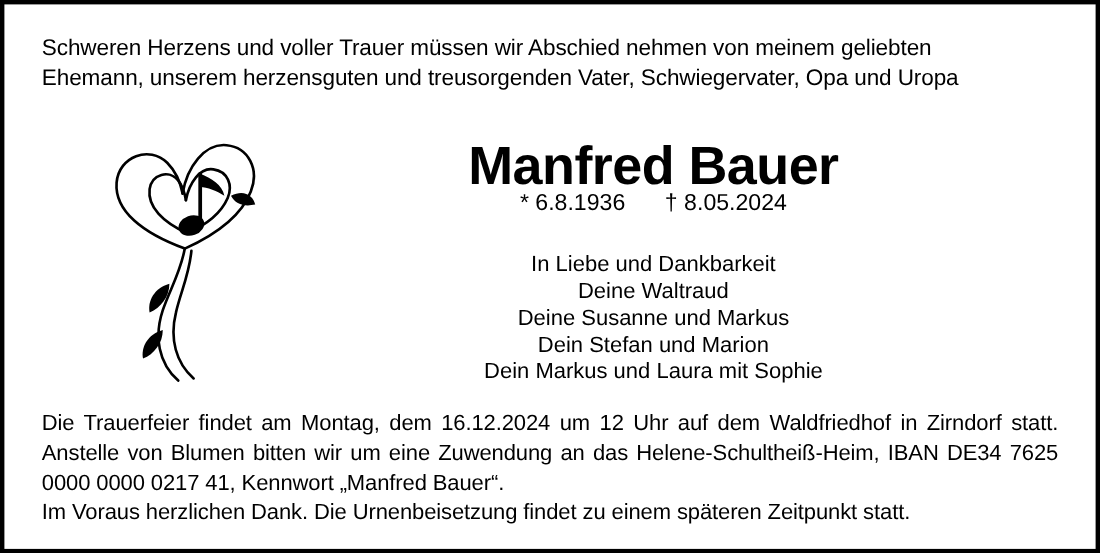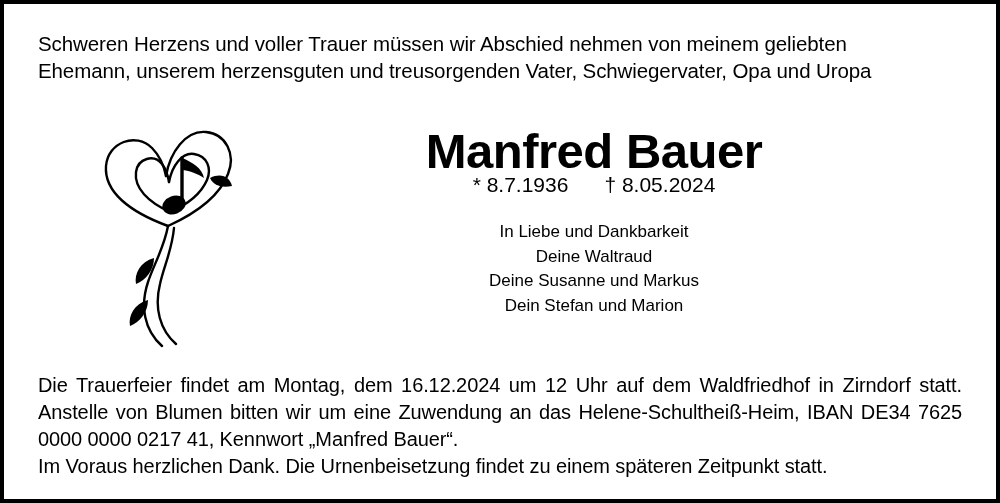--- a/index.html
+++ b/index.html
@@ -80,24 +80,24 @@
     line-height: 26px;
   }
   .dates .gap {
     display: inline-block;
     width: 36px;
   }
 
   .family {
     position: absolute;
     left: 240px;
-    top: 120px;
+    top: 128px;
     width: 700px;
     text-align: center;
-    font-size: 17px;
+    font-size: 20px;
     line-height: 24.5px;
   }
   .family .lead {
     font-weight: normal;
   }
   .family .member {
     font-weight: normal;
   }
 
   
@@ -149,28 +149,29 @@
             <path d="M92 50 L92 96" stroke-width="3.4"></path>
             <path d="M92 50 C 102 54, 112 60, 114 70 C 108 66, 98 62, 92 62" fill="#000000" stroke="none"></path>
             <ellipse cx="84" cy="97" rx="12" ry="9" transform="rotate(-20 84 97)" fill="#000000" stroke="none"></ellipse>
           </g>
         </svg>
       </div>
 
       <div class="name">Manfred Bauer</div>
 
       <div class="dates">
-        <span>* 8.7.1936</span><span class="gap"></span><span>† 8.05.2024</span>
+        <span>* 6.8.1936</span><span class="gap"></span><span>† 8.05.2024</span>
       </div>
 
       <div class="family">
         <div class="lead">In Liebe und Dankbarkeit</div>
         <div class="member">Deine Waltraud</div>
         <div class="member">Deine Susanne und Markus</div>
         <div class="member">Dein Stefan und Marion</div>
+        <div class="member">Dein Markus und Laura mit Sophie</div>
       </div>
 
     </div>
 
     <div class="bottom">
       <p class="justified">Die Trauerfeier findet am Montag, dem 16.12.2024 um 12 Uhr auf dem Waldfriedhof in Zirndorf statt. Anstelle von Blumen bitten wir um eine Zuwendung an das Helene-Schultheiß-Heim, IBAN DE34 7625 0000 0000 0217 41, Kennwort „Manfred Bauer“.</p>
       <p>Im Voraus herzlichen Dank. Die Urnenbeisetzung findet zu einem späteren Zeitpunkt statt.</p>
     </div>
 
   </div>

